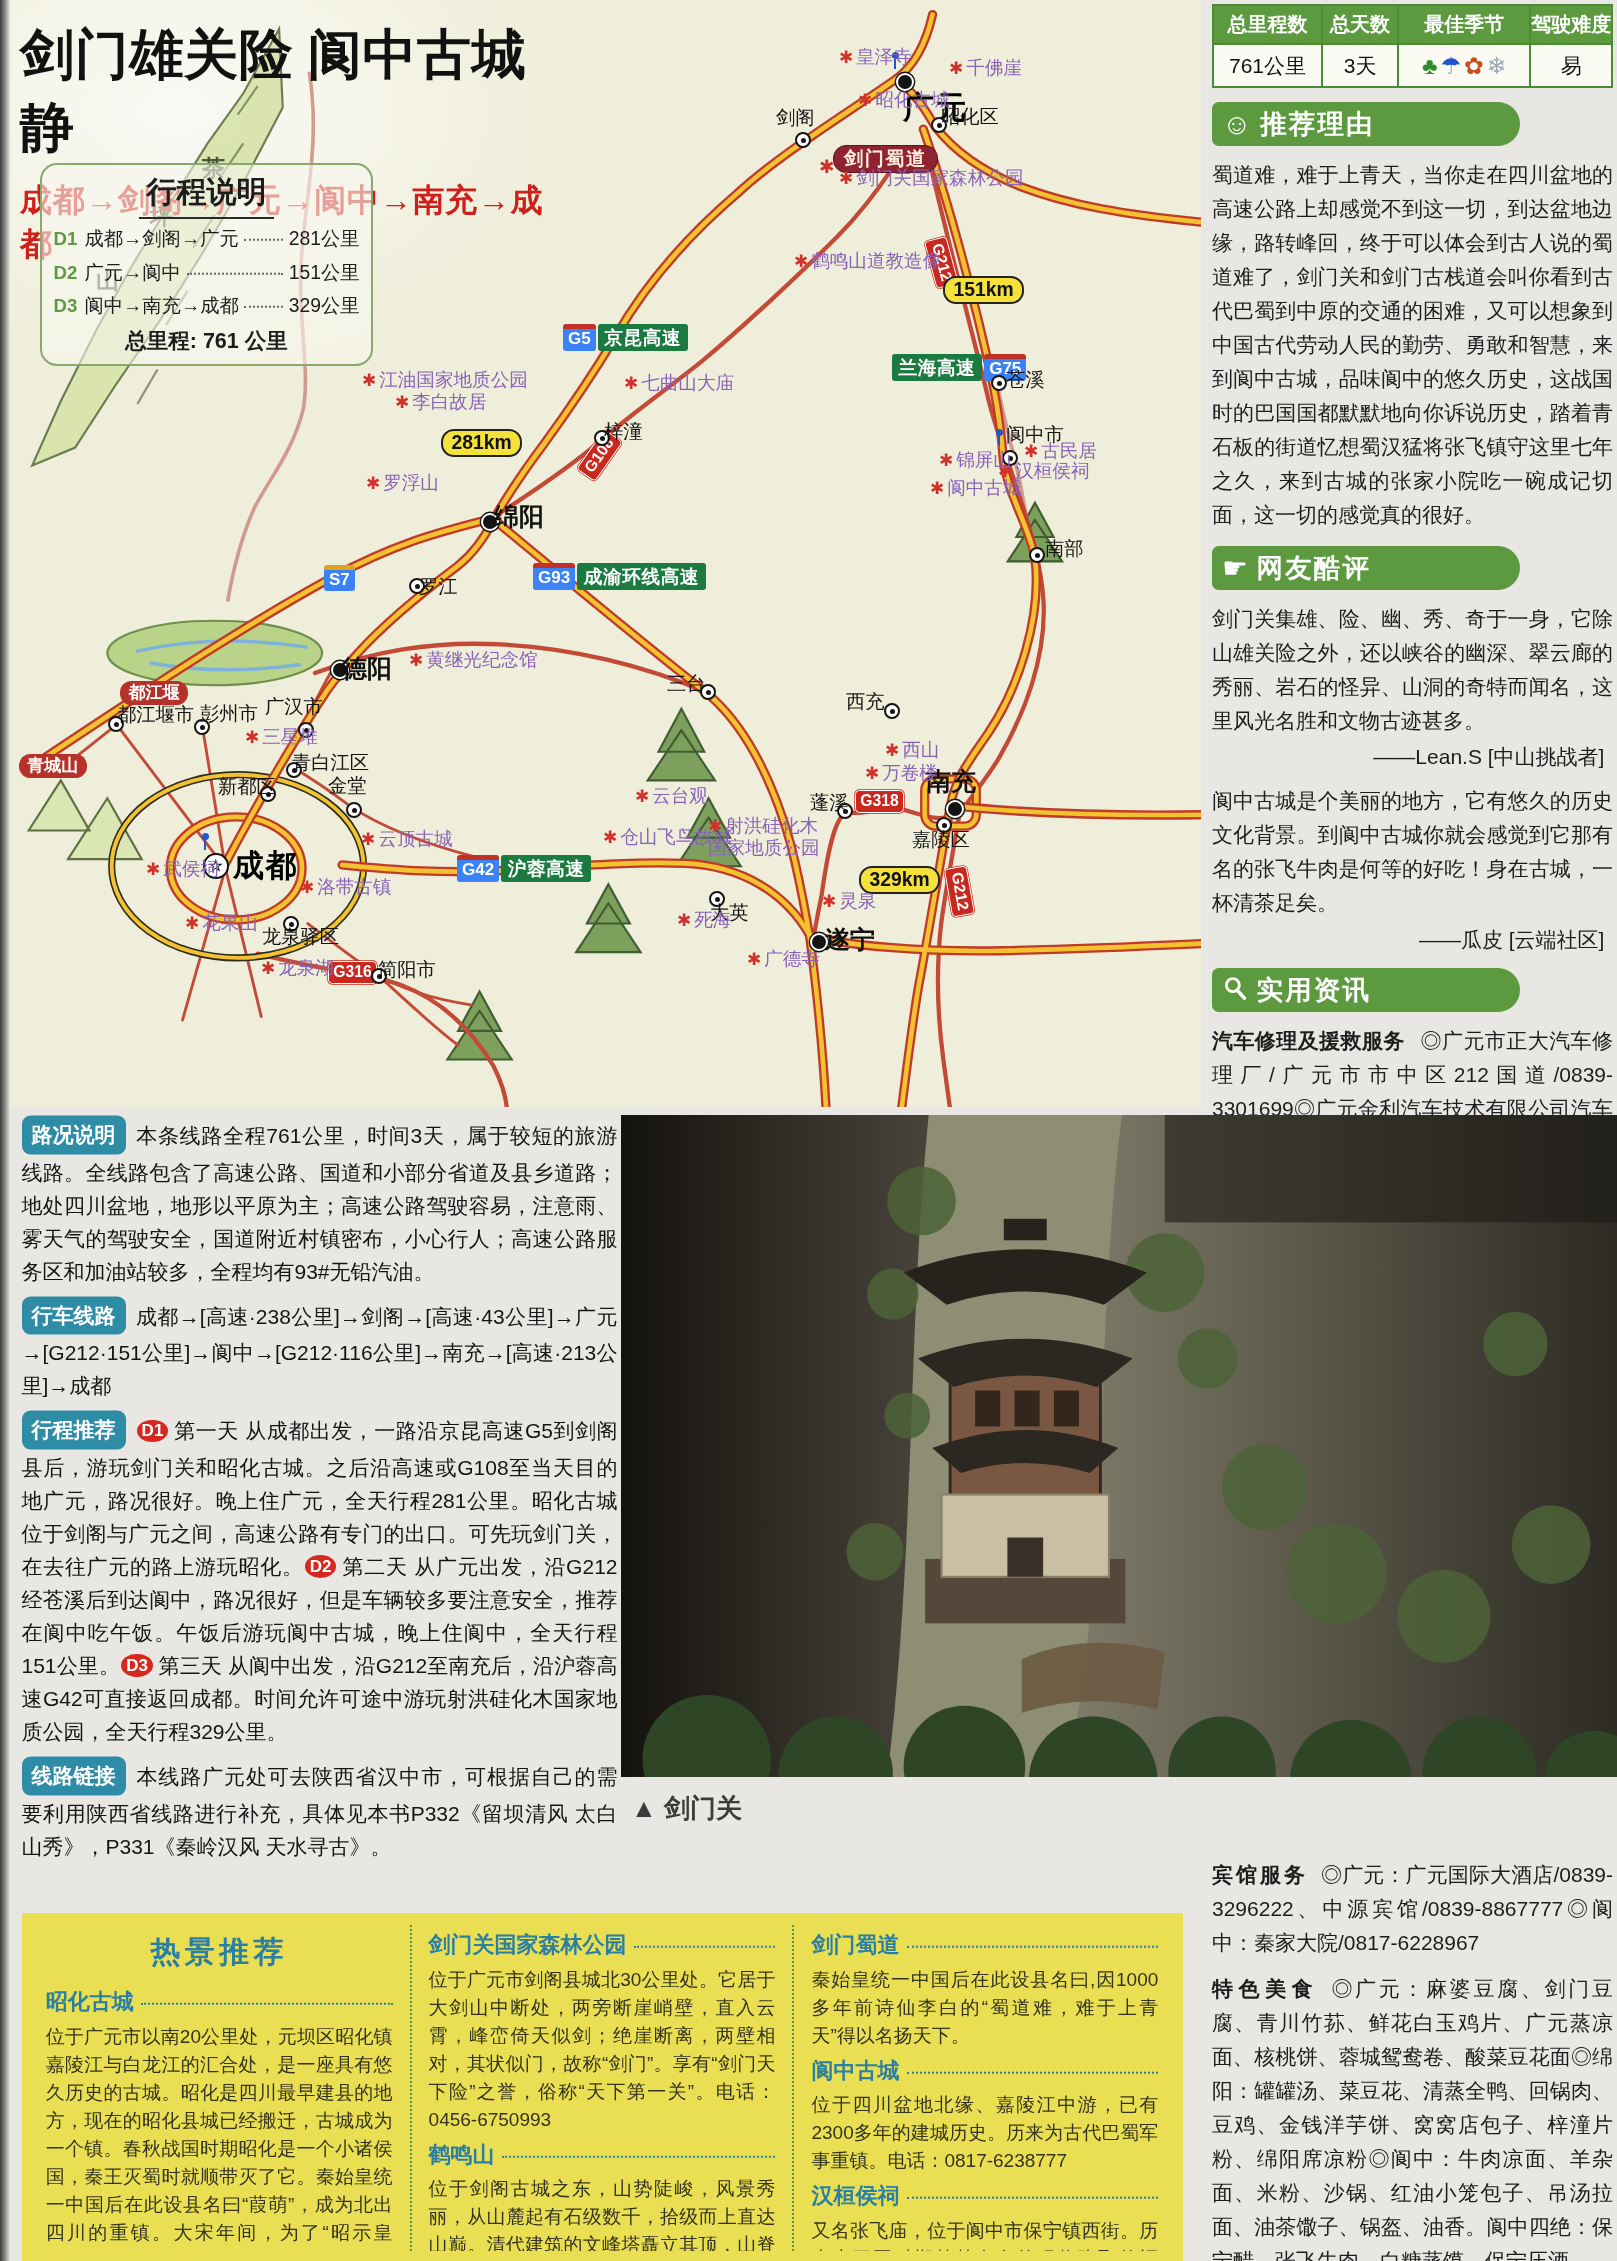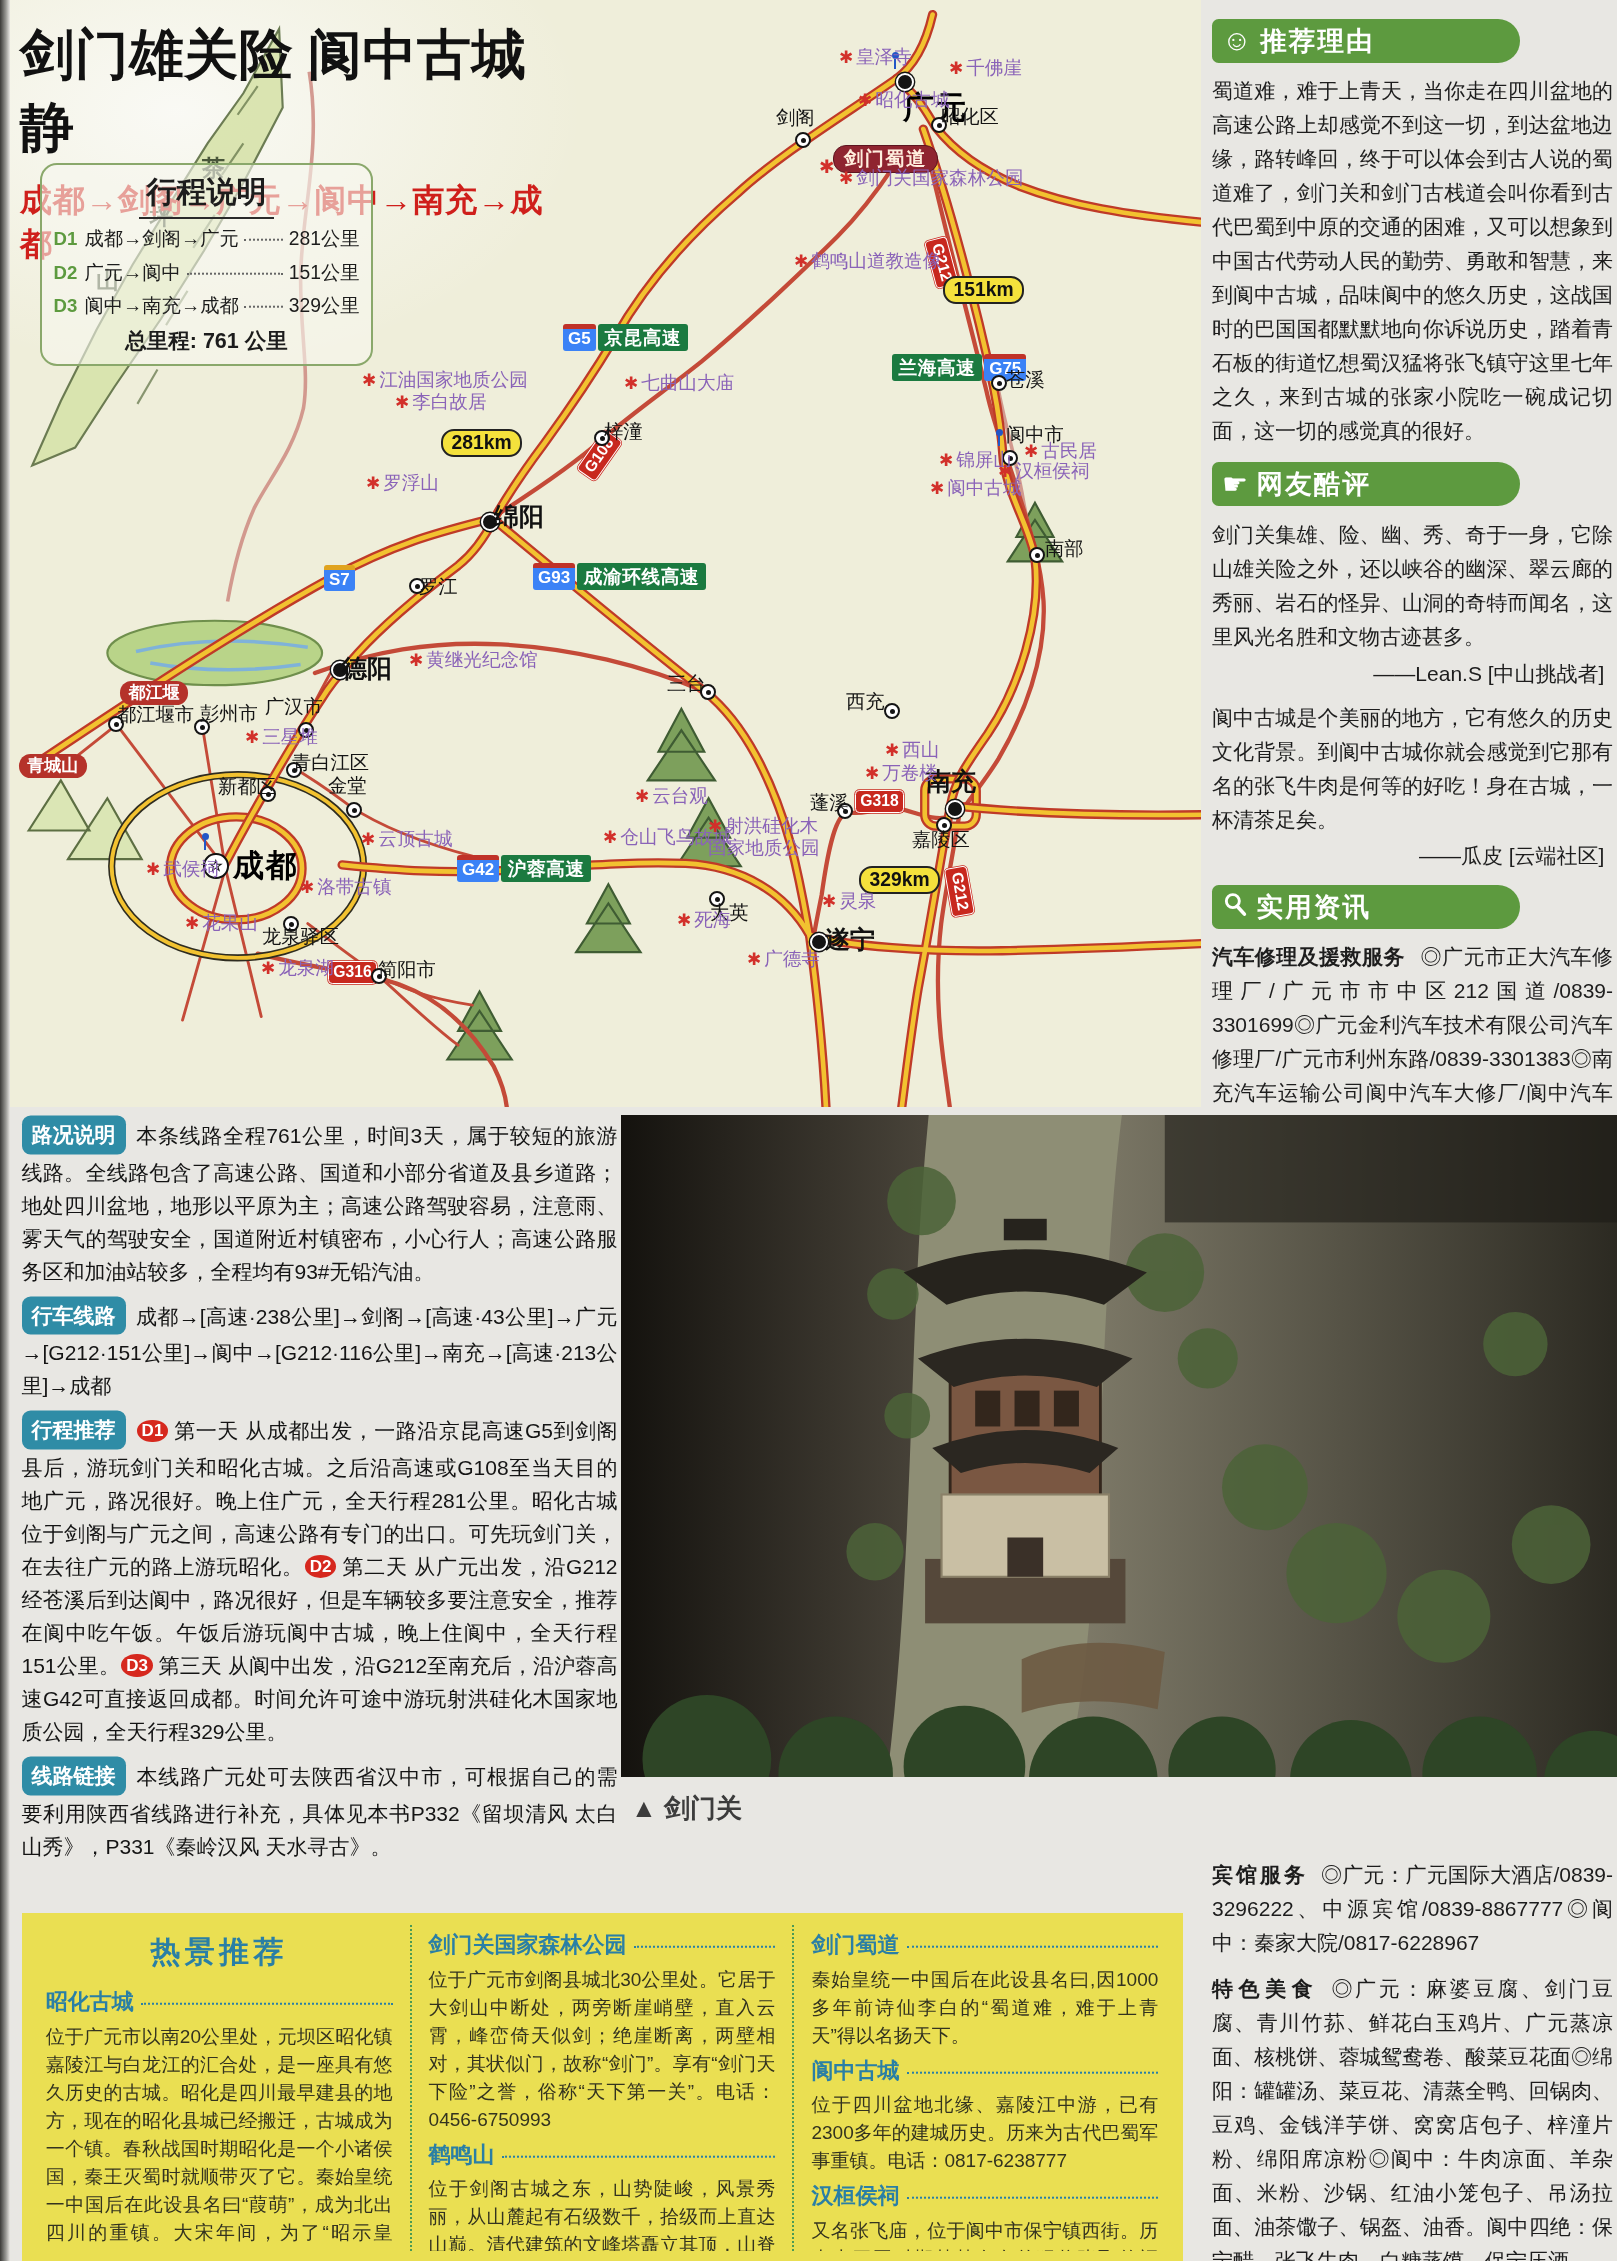--- a/index.html
+++ b/index.html
@@ -306,20 +306,30 @@
             <span class="iroute">阆中→南充→成都</span>
             <span class="ileader"></span>
             <span class="idist">329公里</span>
           </div>
         </div>
       <div class="itin-total">总里程: 761 公里</div>
     </div>
   </div>
 
   <div class="rcol">
+    <div class="info-table">
+      <div class="it-h" id="ith0">总里程数</div>
+      <div class="it-h" id="ith1">总天数</div>
+      <div class="it-h" id="ith2">最佳季节</div>
+      <div class="it-h" id="ith3">驾驶难度</div>
+      <div class="it-v">761公里</div>
+      <div class="it-v">3天</div>
+      <div class="it-v" id="season-cell"><span class="season-icon" style="color: rgb(46, 139, 46);">♣</span><span class="season-icon" style="color: rgb(34, 85, 204);">☂</span><span class="season-icon" style="color: rgb(204, 74, 30);">✿</span><span class="season-icon" style="color: rgb(154, 168, 176);">❄</span></div>
+      <div class="it-v">易</div>
+    </div>
 
     <div class="sec-bar">
       <span class="sec-icon">☺</span>
       <span class="sec-title">推荐理由</span>
     </div>
     <p class="sec-body">蜀道难，难于上青天，当你走在四川盆地的高速公路上却感觉不到这一切，到达盆地边缘，路转峰回，终于可以体会到古人说的蜀道难了，剑门关和剑门古栈道会叫你看到古代巴蜀到中原的交通的困难，又可以想象到中国古代劳动人民的勤劳、勇敢和智慧，来到阆中古城，品味阆中的悠久历史，这战国时的巴国国都默默地向你诉说历史，踏着青石板的街道忆想蜀汉猛将张飞镇守这里七年之久，来到古城的张家小院吃一碗成记切面，这一切的感觉真的很好。</p>
 
     <div class="sec-bar">
       <span class="sec-icon">☛</span>
       <span class="sec-title">网友酷评</span>

